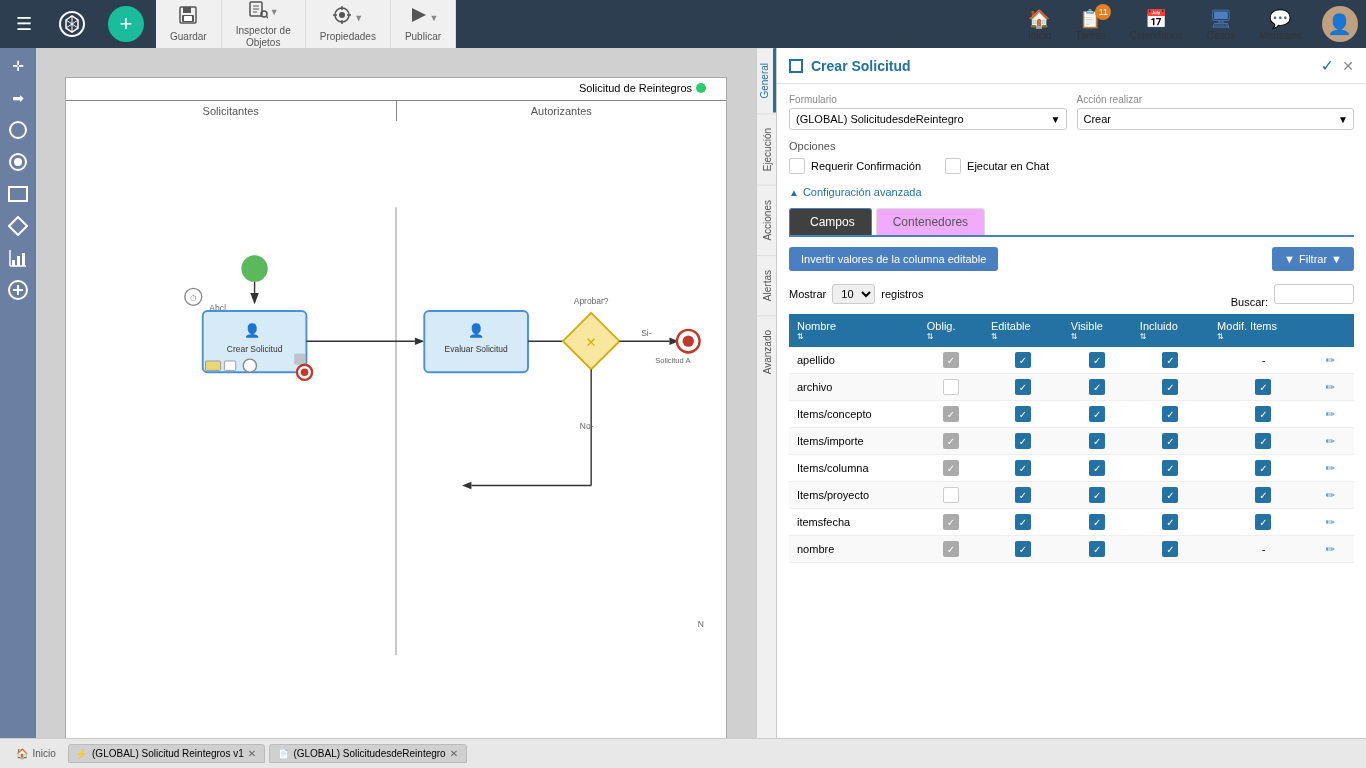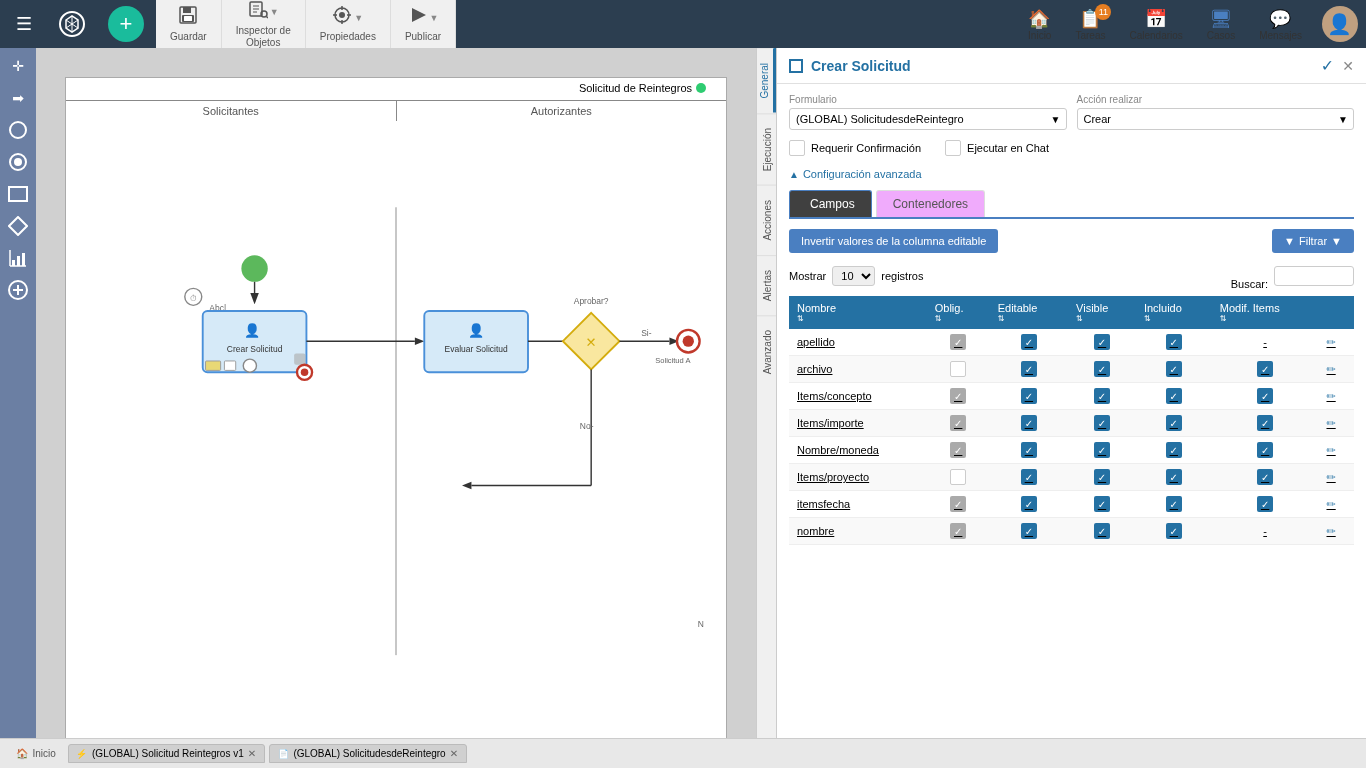--- a/index.html
+++ b/index.html
@@ -202,21 +202,21 @@
     
     .data-table {
       width: 100%; border-collapse: collapse; font-size: 11px;
     }
     .data-table th {
       background: #2471a3; color: white; padding: 6px 8px;
       text-align: left; font-weight: normal;
     }
     .data-table th .sort-arrows { font-size: 8px; display: block; }
     .data-table td {
-      padding: 5px 8px; border-bottom: 1px solid #eee; text-decoration: underline;
+      padding: 5px 8px; border-bottom: 1px solid #eee;
     }
     .data-table tr:nth-child(even) td { background: #f9f9f9; }
     .check-blue {
       width: 16px; height: 16px; background: #2471a3; border-radius: 2px;
       display: flex; align-items: center; justify-content: center; color: white; font-size: 10px;
     }
     .check-gray {
       width: 16px; height: 16px; background: #aaa; border-radius: 2px;
       display: flex; align-items: center; justify-content: center; color: white; font-size: 10px;
     }
@@ -524,20 +524,21 @@
           <div class="form-select-wrap">
             <select>
               <option>Crear</option>
             </select>
             <span class="form-select-arrow">▼</span>
           </div>
         </div>
       </div>
 
       <div class="opciones-section">
+        <div class="opciones-label">Opciones</div>
         <div style="display:flex; gap:24px;">
           <div class="checkbox-row">
             <div class="check-empty"></div>
             <span>Requerir Confirmación</span>
           </div>
           <div class="checkbox-row">
             <div class="check-empty"></div>
             <span>Ejecutar en Chat</span>
           </div>
         </div>
@@ -672,21 +673,21 @@
               </td>
               <td>
                 <div class="check-blue" style="margin:auto;">✓</div>
               </td>
               <td style="text-align: center;">
                 <div class="check-blue" style="margin:auto;">✓</div>
               </td>
               <td><span class="edit-icon">✏</span></td>
             </tr>
             <tr>
-              <td>Nombre/moneda</td>
+              <td>Items/columna</td>
               <td>
                 <div class="check-gray" style="margin:auto;">✓</div>
               </td>
               <td>
                 <div class="check-blue" style="margin:auto;">✓</div>
               </td>
               <td>
                 <div class="check-blue" style="margin:auto;">✓</div>
               </td>
               <td>

